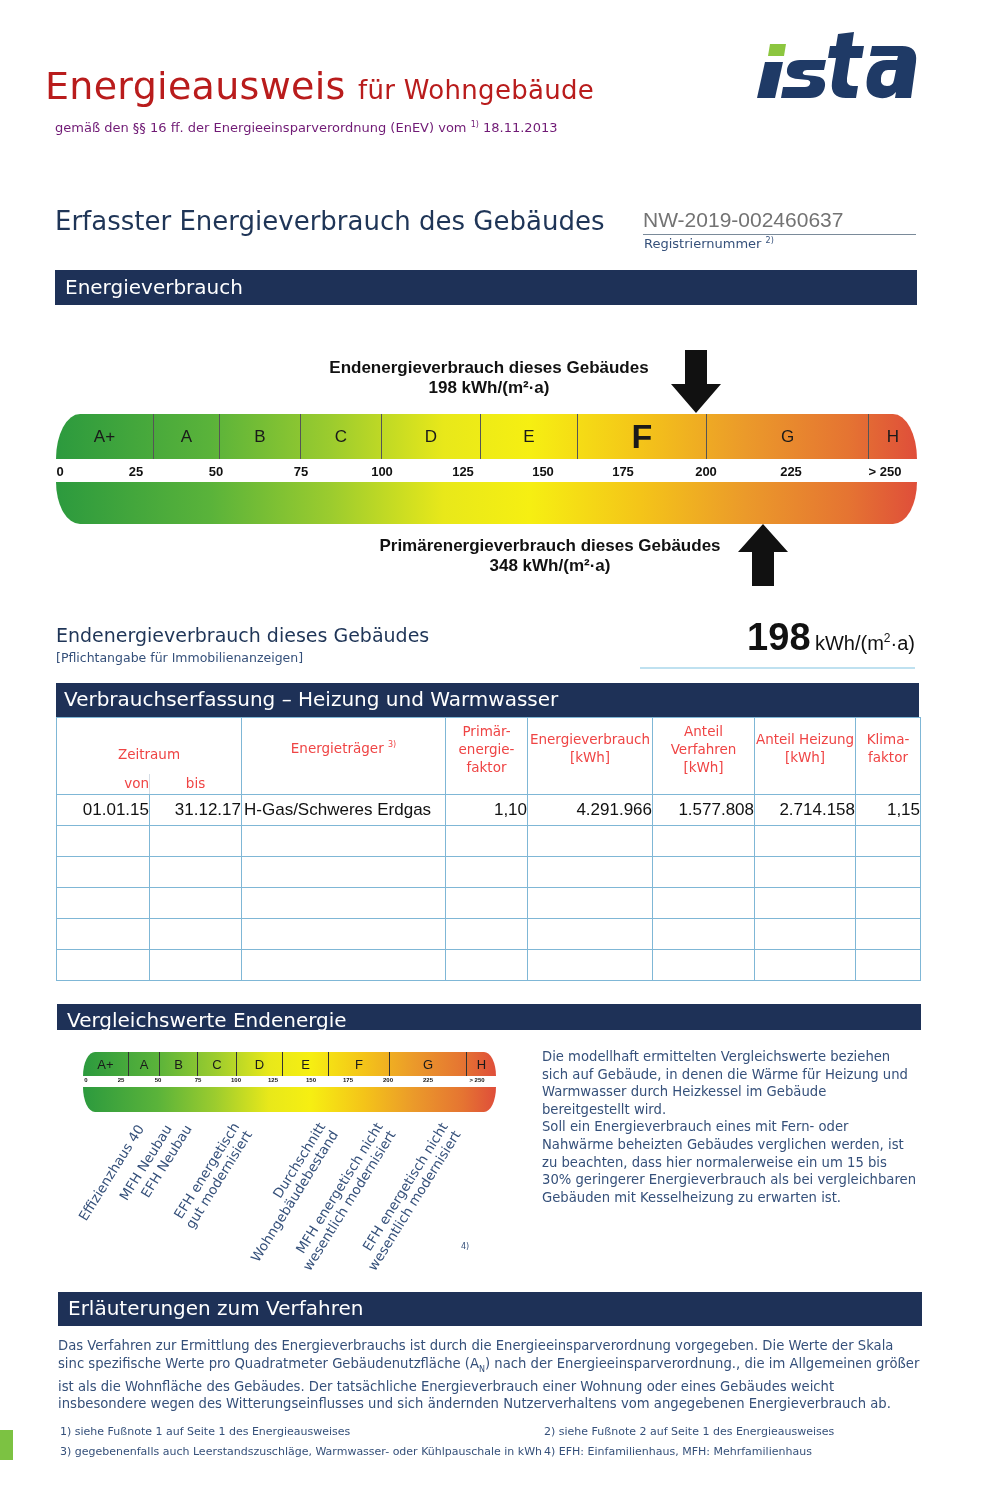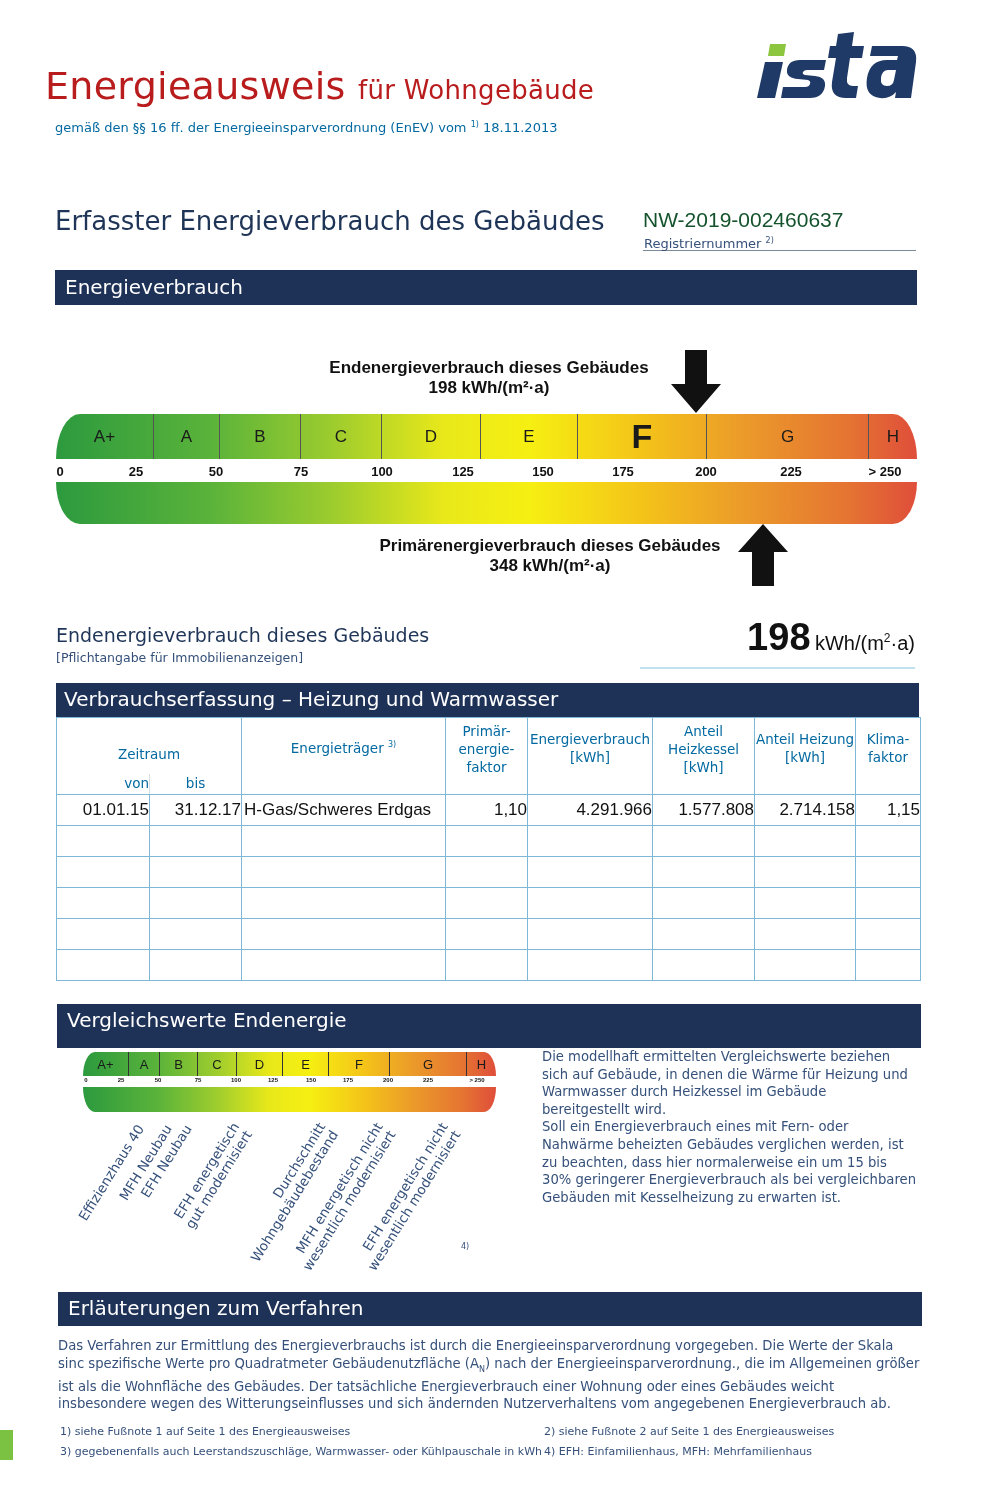--- a/index.html
+++ b/index.html
@@ -1,24 +1,24 @@
 <!DOCTYPE html>
 <html><head>
 <meta charset="utf-8">
 <style>
   * { margin:0; padding:0; box-sizing:border-box; }
   body { width:988px; height:1500px; background:#ffffff; position:relative; overflow:hidden; font-family:"DejaVu Sans", sans-serif; color:#1d3557; }
   .abs { position:absolute; }
   .title-main { left:45px; top:64px; font-size:38px; color:#b91c1c; letter-spacing:0.3px; white-space:nowrap; }
   .title-main .sub { font-size:26px; }
-  .subtitle { left:55px; top:120px; font-size:13px; color:#0369a1; white-space:nowrap; }
+  .subtitle { left:55px; top:120px; font-size:13px; color:#701a75; white-space:nowrap; }
   .subtitle sup { font-size:8px; }
   .logo { left:756px; top:26px; width:165px; height:80px; }
   .h2 { left:55px; top:206px; font-size:26px; color:#1f3557; white-space:nowrap; }
-  .regnum { left:643px; top:208px; width:273px; font-family:"Liberation Sans", sans-serif; font-size:21px; color:#14532d; border-bottom:1.5px solid #7a8a99; padding-bottom:18px; white-space:nowrap; }
+  .regnum { left:643px; top:208px; width:273px; font-family:"Liberation Sans", sans-serif; font-size:21px; color:#737373; border-bottom:1.5px solid #7a8a99; padding-bottom:2px; white-space:nowrap; }
   .reglabel { left:644px; top:236px; font-size:13px; color:#35507a; white-space:nowrap; }
   .reglabel sup { font-size:8px; }
   .band { background:#1e3157; color:#ffffff; white-space:nowrap; }
   .band span { display:block; }
   .band1 { left:55px; top:270px; width:862px; height:35px; font-size:20px; padding:5px 0 0 10px; }
   .arrow-lbl { font-family:"Liberation Sans", sans-serif; font-weight:bold; font-size:17px; color:#111; text-align:center; white-space:nowrap; }
   .scale { left:56px; width:861px; }
   .scale-top { top:414px; height:45px; border-radius:24px 24px 0 0 / 45px 45px 0 0; background:linear-gradient(90deg,#2c9a3e 0%,#5ab33a 18%,#9ccc2e 32%,#e8e81a 45%,#f6ef12 55%,#f4c419 68%,#eb9a2a 80%,#e57432 92%,#df4e3a 100%); overflow:hidden; }
   .scale-bot { top:482px; height:42px; border-radius:0 0 24px 24px / 0 0 42px 42px; background:linear-gradient(90deg,#2c9a3e 0%,#5ab33a 18%,#9ccc2e 32%,#e8e81a 45%,#f6ef12 55%,#f4c419 68%,#eb9a2a 80%,#e57432 92%,#df4e3a 100%); }
   .cls { position:absolute; top:0; height:45px; border-left:1px solid #555; font-family:"Liberation Sans", sans-serif; font-size:17px; color:#1a1a1a; display:flex; align-items:center; justify-content:center; }
@@ -26,25 +26,25 @@
   .cls.hl { font-size:34px; font-weight:bold; }
   .tick { position:absolute; top:464px; font-family:"Liberation Sans", sans-serif; font-weight:bold; font-size:13px; color:#111; transform:translateX(-50%); white-space:nowrap; }
   .h3 { left:56px; top:624px; font-size:19px; color:#1f3557; white-space:nowrap; }
   .h3note { left:56px; top:650px; font-size:12.5px; color:#35507a; white-space:nowrap; }
   .bigval { left:640px; top:616px; width:275px; text-align:right; font-family:"Liberation Sans", sans-serif; color:#111; white-space:nowrap; border-bottom:2px solid #bfe1f0; padding-bottom:8px; }
   .bigval .num { font-size:38px; font-weight:bold; }
   .bigval .unit { font-size:20px; }
   .band2 { left:56px; top:683px; width:863px; height:34px; font-size:20px; padding:4px 0 0 8px; }
   table.cons { position:absolute; left:56px; top:717px; width:864px; border-collapse:collapse; table-layout:fixed; }
   table.cons td, table.cons th { border:1px solid #7fb7d6; font-weight:normal; }
-  table.cons th { font-size:13.5px; color:#0369a1; text-align:center; vertical-align:top; padding-top:4px; line-height:18px; }
+  table.cons th { font-size:13.5px; color:#ef4444; text-align:center; vertical-align:top; padding-top:4px; line-height:18px; }
   table.cons td { height:31px; font-family:"Liberation Sans", sans-serif; font-size:17px; color:#111; text-align:right; }
   .zeit-head { height:56px; border-bottom:none !important; vertical-align:middle !important; padding-top:16px !important; }
   .vonbis { height:18px; border-top:none !important; font-size:13.5px; vertical-align:bottom !important; padding:0 0 2px 0 !important; }
-  .band3 { left:57px; top:1004px; width:864px; height:44px; font-size:20px; padding:4px 0 0 10px; }
+  .band3 { left:57px; top:1004px; width:864px; height:26px; font-size:20px; padding:4px 0 0 10px; }
   .mini { left:83px; width:413px; }
   .mini-top { top:1052px; height:24px; border-radius:12px 12px 0 0 / 24px 24px 0 0; background:linear-gradient(90deg,#2c9a3e 0%,#5ab33a 18%,#9ccc2e 32%,#e8e81a 45%,#f6ef12 55%,#f4c419 68%,#eb9a2a 80%,#e57432 92%,#df4e3a 100%); overflow:hidden; }
   .mini-bot { top:1087px; height:25px; border-radius:0 0 12px 12px / 0 0 25px 25px; background:linear-gradient(90deg,#2c9a3e 0%,#5ab33a 18%,#9ccc2e 32%,#e8e81a 45%,#f6ef12 55%,#f4c419 68%,#eb9a2a 80%,#e57432 92%,#df4e3a 100%); }
   .mcls { position:absolute; top:0; height:24px; border-left:1px solid #333; font-family:"Liberation Sans", sans-serif; font-size:13px; color:#1a1a1a; display:flex; align-items:center; justify-content:center; }
   .mcls.first { border-left:none; }
   .mtick { position:absolute; top:1077px; font-family:"Liberation Sans", sans-serif; font-weight:bold; font-size:6px; color:#111; transform:translateX(-50%); white-space:nowrap; }
   .rot { position:absolute; font-size:13.5px; color:#35507a; transform-origin:right top; transform:rotate(-58deg); white-space:nowrap; text-align:right; line-height:15px; }
   .fn4 { left:461px; top:1242px; font-size:8px; color:#35507a; }
   .cmp-text { left:542px; top:1048px; width:375px; font-size:13.2px; line-height:17.6px; color:#35507a; }
   .band4 { left:58px; top:1292px; width:864px; height:34px; font-size:20px; padding:4px 0 0 10px; }
@@ -159,21 +159,21 @@
           <div>Primär-</div>
           <div>energie-</div>
           <div>faktor</div>
         </th>
     <th rowspan="2" style="padding-top:12px;">
           <div>Energieverbrauch</div>
           <div>[kWh]</div>
         </th>
     <th rowspan="2">
           <div>Anteil</div>
-          <div>Heizkessel</div>
+          <div>Verfahren</div>
           <div>[kWh]</div>
         </th>
     <th rowspan="2" style="padding-top:12px;">
           <div>Anteil Heizung</div>
           <div>[kWh]</div>
         </th>
     <th rowspan="2" style="padding-top:12px;">
           <div>Klima-</div>
           <div>faktor</div>
         </th>

